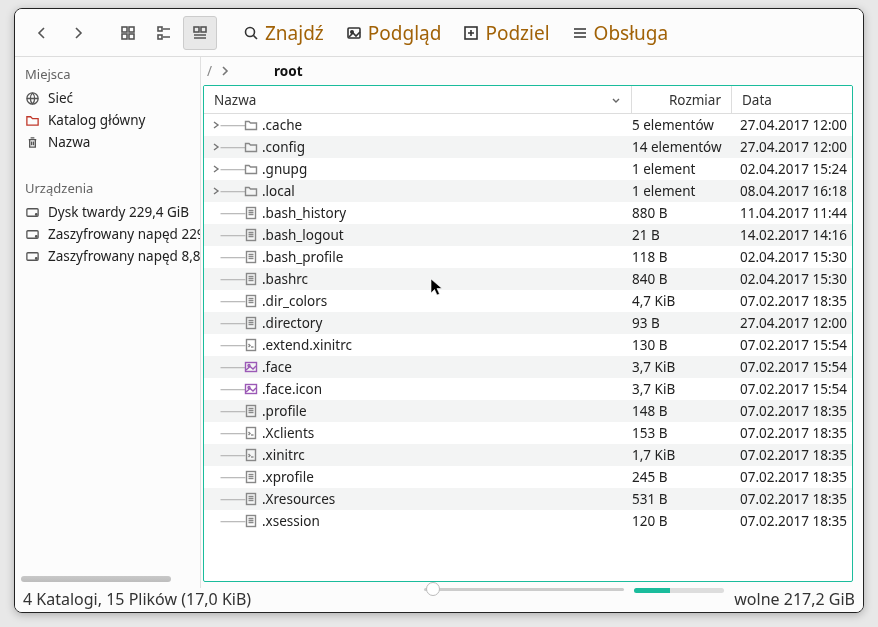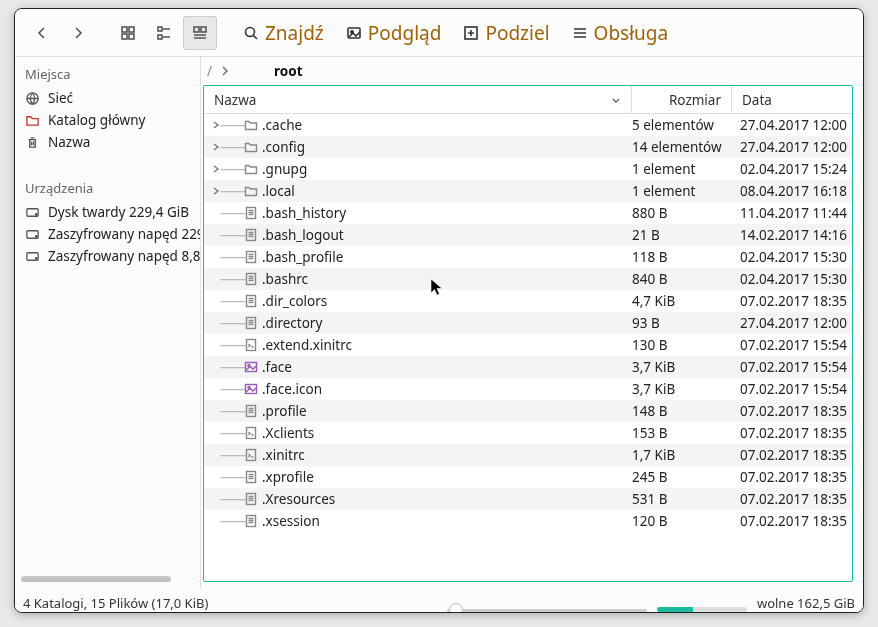--- a/index.html
+++ b/index.html
@@ -187,24 +187,24 @@
     align-items: center; justify-content: center;
     color:#bbb;
   }
   .fic { width:14px; display:inline-flex; }
   .fic svg { width:14px; height:14px; stroke:#888; fill:none; stroke-width:1.4;}
   .fic.img svg { stroke:#9b59b6; }
   
   .status {
     height: 24px;
     display: flex;
-    align-items: flex-end;
+    align-items: flex-start;
     gap: 10px;
     padding: 0 8px;
-    font-size: 13px;
+    font-size: 16px;
     color: #333;
     background: #fcfcfc;
   }
   .scroll-shadow {
     height: 6px;
     background: linear-gradient(#c8c8c8, #bdbdbd);
     border-radius: 3px;
     width: 150px;
     margin-left: 2px;
   }
@@ -732,19 +732,19 @@
     <span>4 Katalogi, 15 Plików (17,0 KiB)</span>
     <div class="flex-spacer"></div>
     <div class="zoom">
       <div class="zoom-track">
           <div class="zoom-handle"></div>
         </div>
     </div>
     <div class="disk-bar">
         <div class="disk-fill"></div>
       </div>
-    <span>wolne 162,5 GiB</span>
+    <span>wolne 217,2 GiB</span>
   </div>
 </div>
 
 <svg class="cursor-overlay" viewBox="0 0 14 20">
   <path d="M1,1 L1,15 L4.5,11.5 L7,17 L9.5,16 L7,10.5 L12,10.5 Z" fill="#000" stroke="#fff" stroke-width="0.6"></path>
 </svg>
 
 </body></html>

